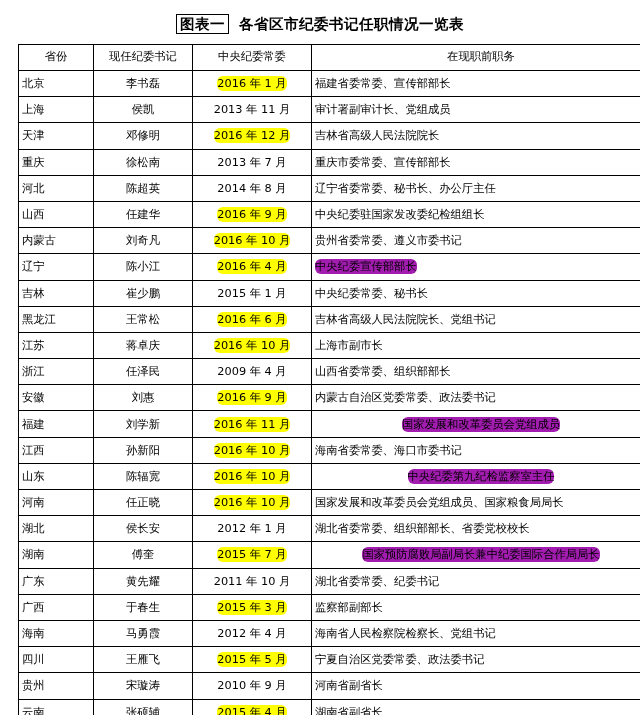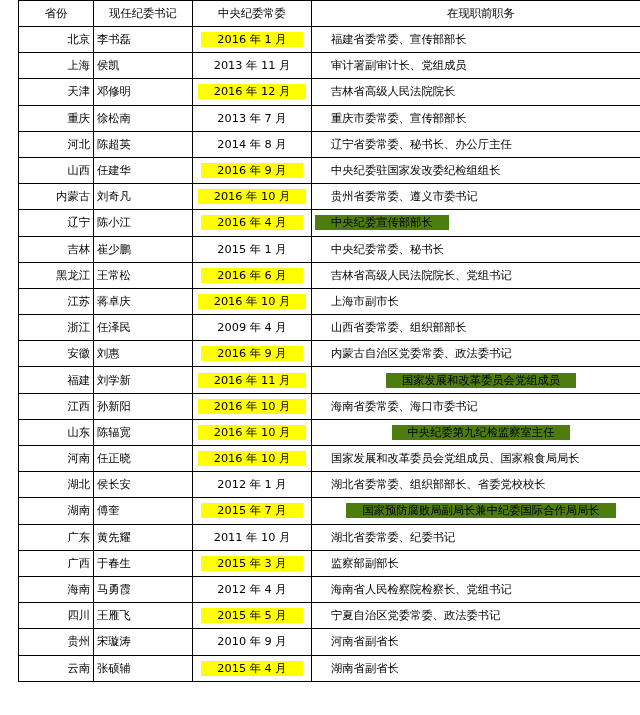--- a/index.html
+++ b/index.html
@@ -50,42 +50,49 @@
     line-height: 1.15;
     padding: 2px 3px;
     vertical-align: middle;
     white-space: nowrap;
     overflow: hidden;
   }
   table.grid th {
     font-weight: normal;
     text-align: center;
     height: 21px;
+    font-family: Liberation Mono, monospace;
   }
   table.grid td {
     height: 21.2px;
   }
-  .c-prov { width: 68px; text-align: right; }
-  .c-name { width: 92px; }
+  .c-prov { width: 68px; text-align: left; }
+  .c-name { width: 92px; text-align: center; }
   .c-date { width: 112px; text-align: center; }
   .c-post { width: 332px; text-align: center; }
   .cell-inner {
     display: inline-block;
-    padding: 1px 16px;
+    padding: 1px 0;
+    border-radius: 6px;
   }
   .hl-yellow { background: #ffff00; }
-  .hl-pink { background: #4d7c0f; }
+  .hl-pink { background: #a21caf; }
   .post-left { text-align: left; padding-left: 6px; }
   .post-center { text-align: center; }
 </style>
 </head>
 <body>
 
 <div class="page">
 
+  <div class="title-wrap">
+    <div class="title">
+      <span class="t-label">图表一</span><span>各省区市纪委书记任职情况一览表</span>
+    </div>
+  </div>
 
   <table class="grid">
     <thead>
       <tr>
         <th class="c-prov">省份</th>
         <th class="c-name">现任纪委书记</th>
         <th class="c-date">中央纪委常委</th>
         <th class="c-post">在现职前职务</th>
       </tr>
     </thead>

